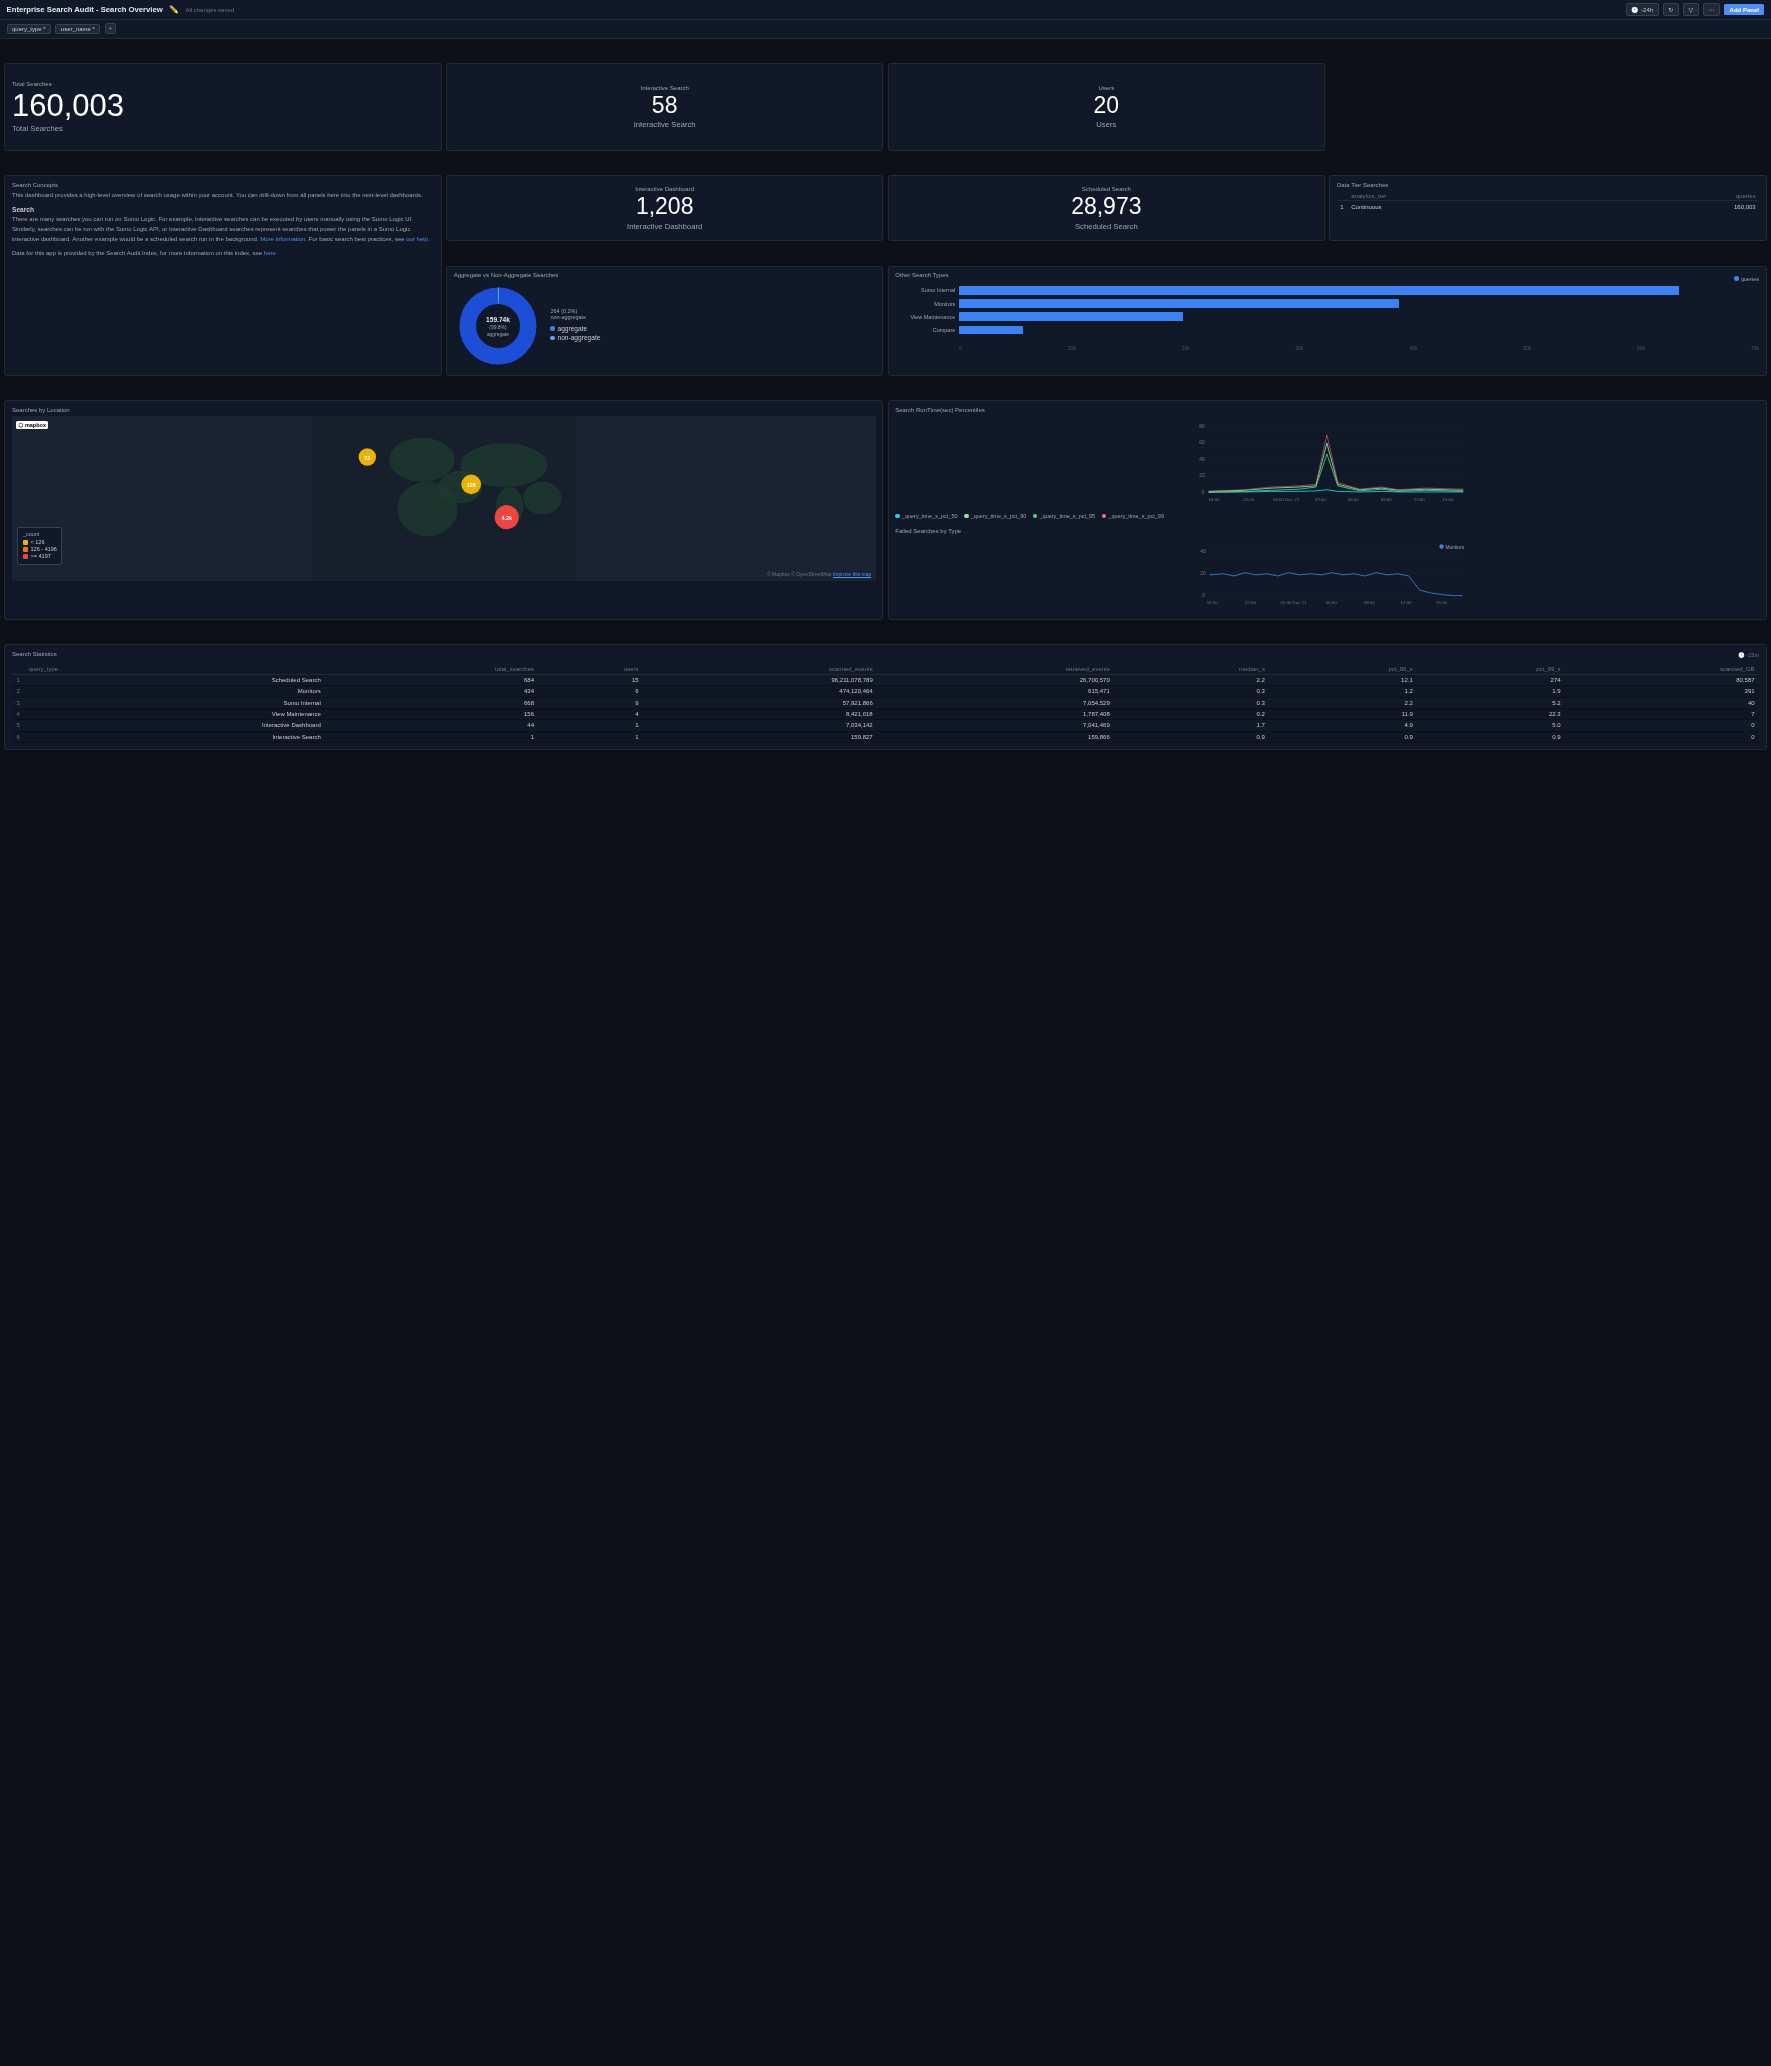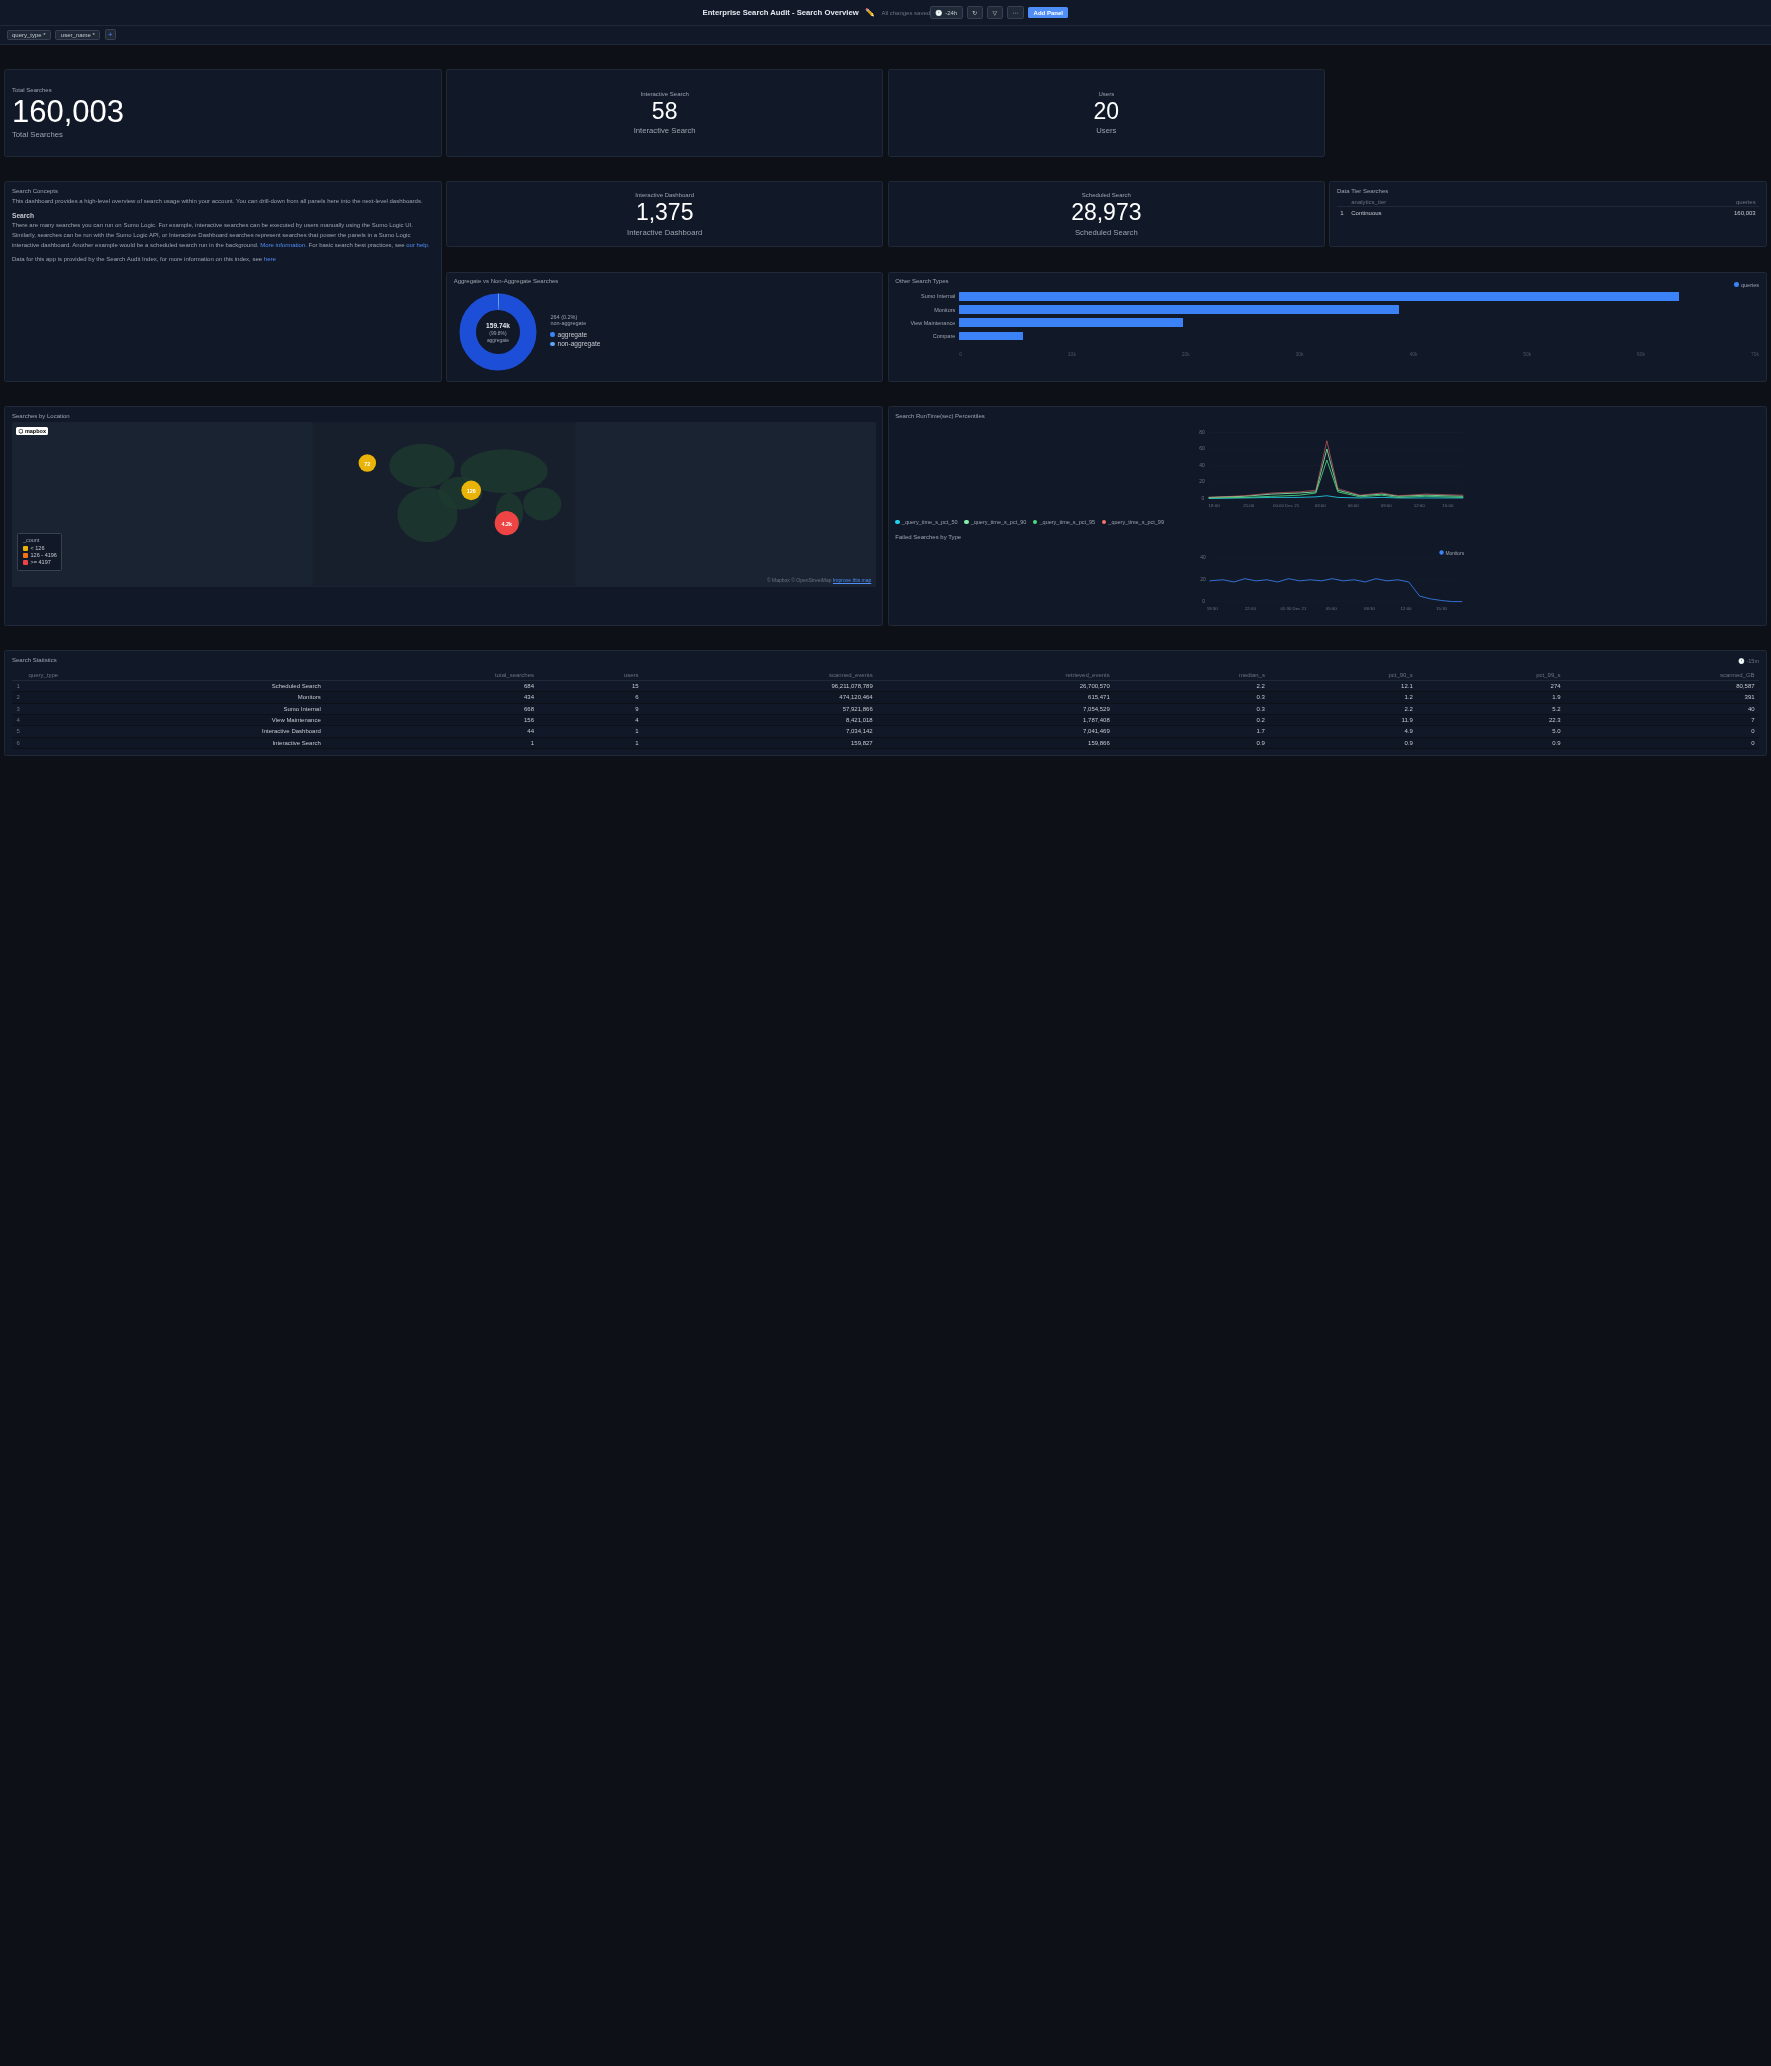--- a/index.html
+++ b/index.html
@@ -6,25 +6,25 @@
     body {
       background: #0d1117;
       color: #c5c9d1;
       font-family: -apple-system, BlinkMacSystemFont, 'Segoe UI', sans-serif;
       font-size: 6.6px;
       min-height: 100vh;
     }
     .header {
       display: flex;
       align-items: center;
-      justify-content: center;
+      justify-content: space-between;
       background: #111827;
       border-bottom: 0.5px solid #1f2937;
       padding: 3.3px 6.6px;
-      height: 26px;
+      height: 20px;
     }
     .header-left {
       display: flex;
       align-items: center;
       gap: 4.4px;
     }
     .header-title {
       color: #e2e8f0;
       font-size: 7.7px;
       font-weight: 600;
@@ -441,21 +441,21 @@
       <div class="text-concepts">This dashboard provides a high-level overview of search usage within your account. You can drill-down from all panels here into the next-level dashboards.</div>
       <div class="section-heading">Search</div>
       <div class="text-concepts">
         There are many searches you can run on Sumo Logic. For example, interactive searches can be executed by users manually using the Sumo Logic UI. Similarly, searches can be run with the Sumo Logic API, or Interactive Dashboard searches represent searches that power the panels in a Sumo Logic interactive dashboard. Another example would be a scheduled search run in the background. <a href="#">More information.</a> For basic search best practices, see <a href="#">our help.</a>
       </div>
       <div class="text-concepts" style="margin-top:4.4px;">Data for this app is provided by the Search Audit Index, for more information on this index, see <a href="#">here</a></div>
     </div>
 
     <div class="panel panel-center">
       <div class="panel-title">Interactive Dashboard</div>
-      <div class="big-number">1,375</div>
+      <div class="big-number">1,208</div>
       <div class="big-number-label">Interactive Dashboard</div>
     </div>
 
     <div class="panel panel-center">
       <div class="panel-title">Scheduled Search</div>
       <div class="big-number">28,973</div>
       <div class="big-number-label">Scheduled Search</div>
     </div>
 
     <div class="panel">

